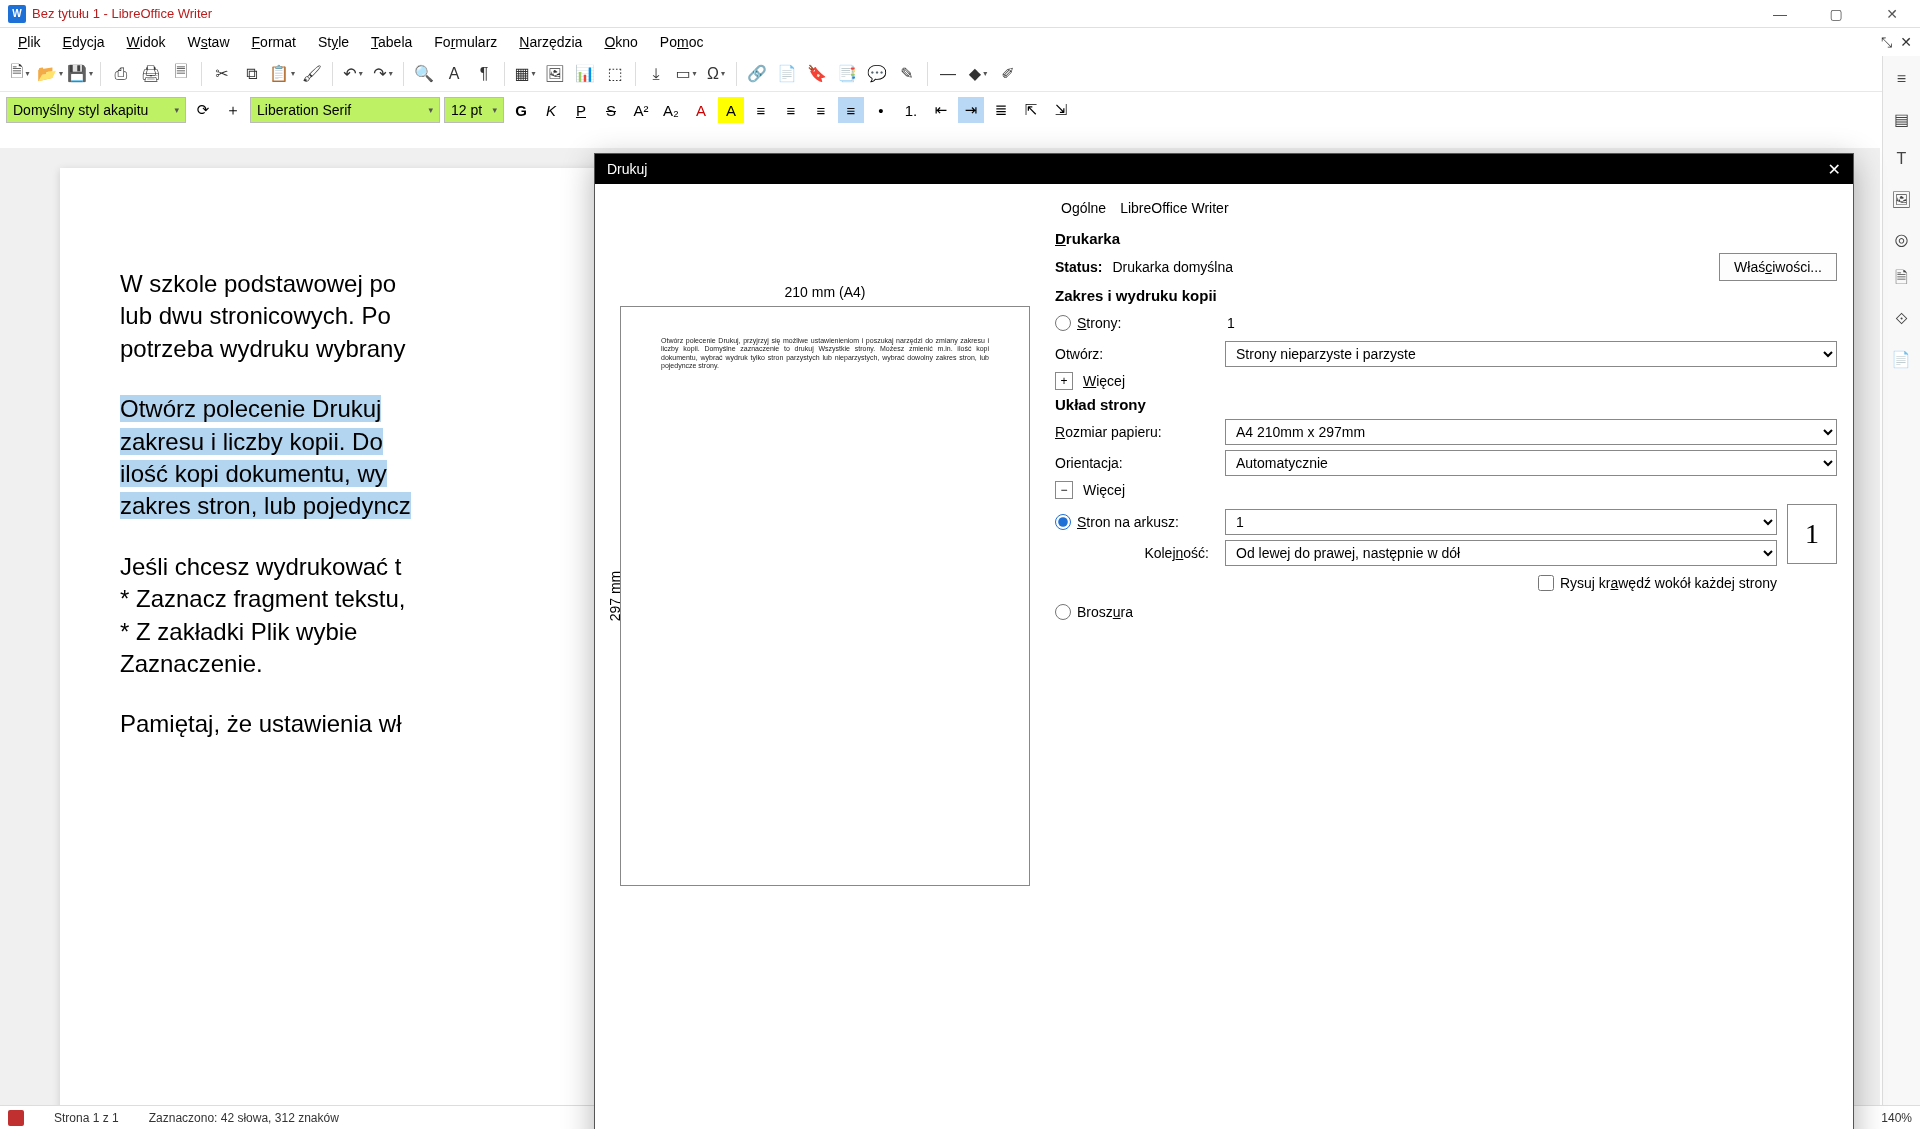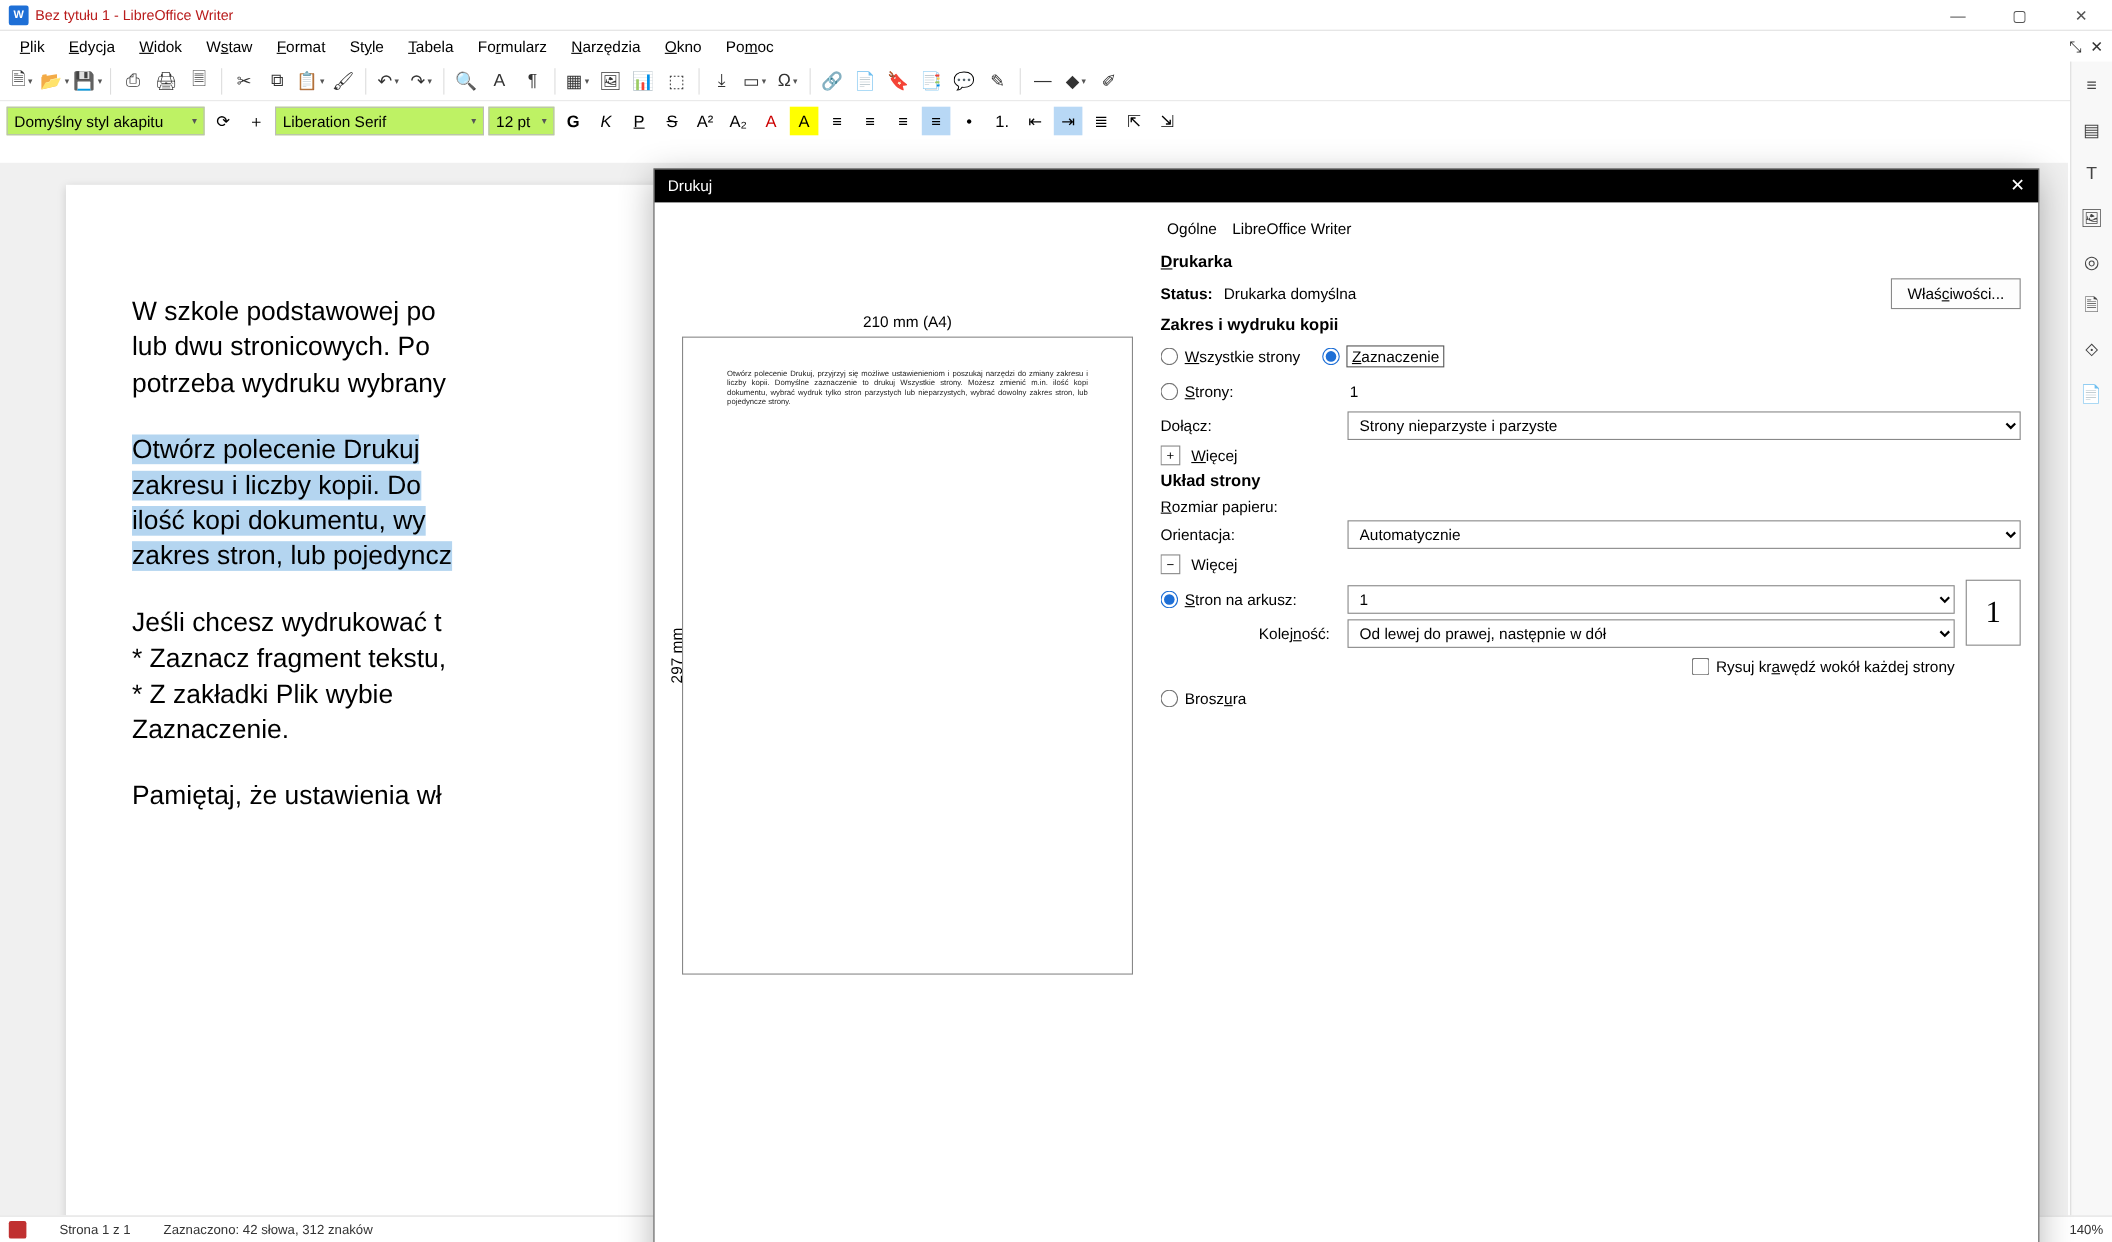--- a/index.html
+++ b/index.html
@@ -263,49 +263,40 @@
       </div>
 
       <div class="section-title"><span class="u">D</span>rukarka</div>
       <div class="form-row">
         <span class="lbl-short">Status:</span>
         <span>Drukarka domyślna</span>
         <div style="margin-left:auto"><button class="btn">Właś<span class="u">c</span>iwości...</button></div>
       </div>
 
       <div class="section-title">Zakres i wydruku kopii</div>
-      <div style="display:flex; gap:20px; align-items:center;">
-        <label class="radio-row">
-            <input type="radio" name="range" style=""> 
-            <span><span class="u">W</span>szystkie strony</span>
-          </label>
-        <label class="radio-row">
-            <input type="radio" name="range" checked="" style=""> 
-            <span class="sel-box"><span class="u">Z</span>aznaczenie</span>
-          </label>
-      </div>
       <div class="form-row">
         <label class="radio-row" style="width:160px">
             <input type="radio" name="range" style=""> 
             <span><span class="u">S</span>trony:</span>
           </label>
         <input type="text" class="field full" style="border: none; padding-left: 2px;" value="1">
       </div>
       <div class="form-row">
-        <span class="lbl">Dołącz:</span>
+        <span class="lbl">Otwórz:</span>
         <select class="full"><option>Strony nieparzyste i parzyste</option></select>
       </div>
       <div class="form-row">
         <span class="expand-btn">+</span>
         <span><span class="u">W</span>ięcej</span>
       </div>
 
       <div class="section-title">Układ strony</div>
       <div class="form-row">
         <span class="lbl"><span class="u">R</span>ozmiar papieru:</span>
+        <select class="full"><option>A4 210mm x 297mm</option></select>
       </div>
       <div class="form-row">
         <span class="lbl">Orientacja:</span>
         <select class="full"><option>Automatycznie</option></select>
       </div>
       <div class="form-row">
         <span class="expand-btn">−</span>
         <span>Więcej</span>
       </div>
 

